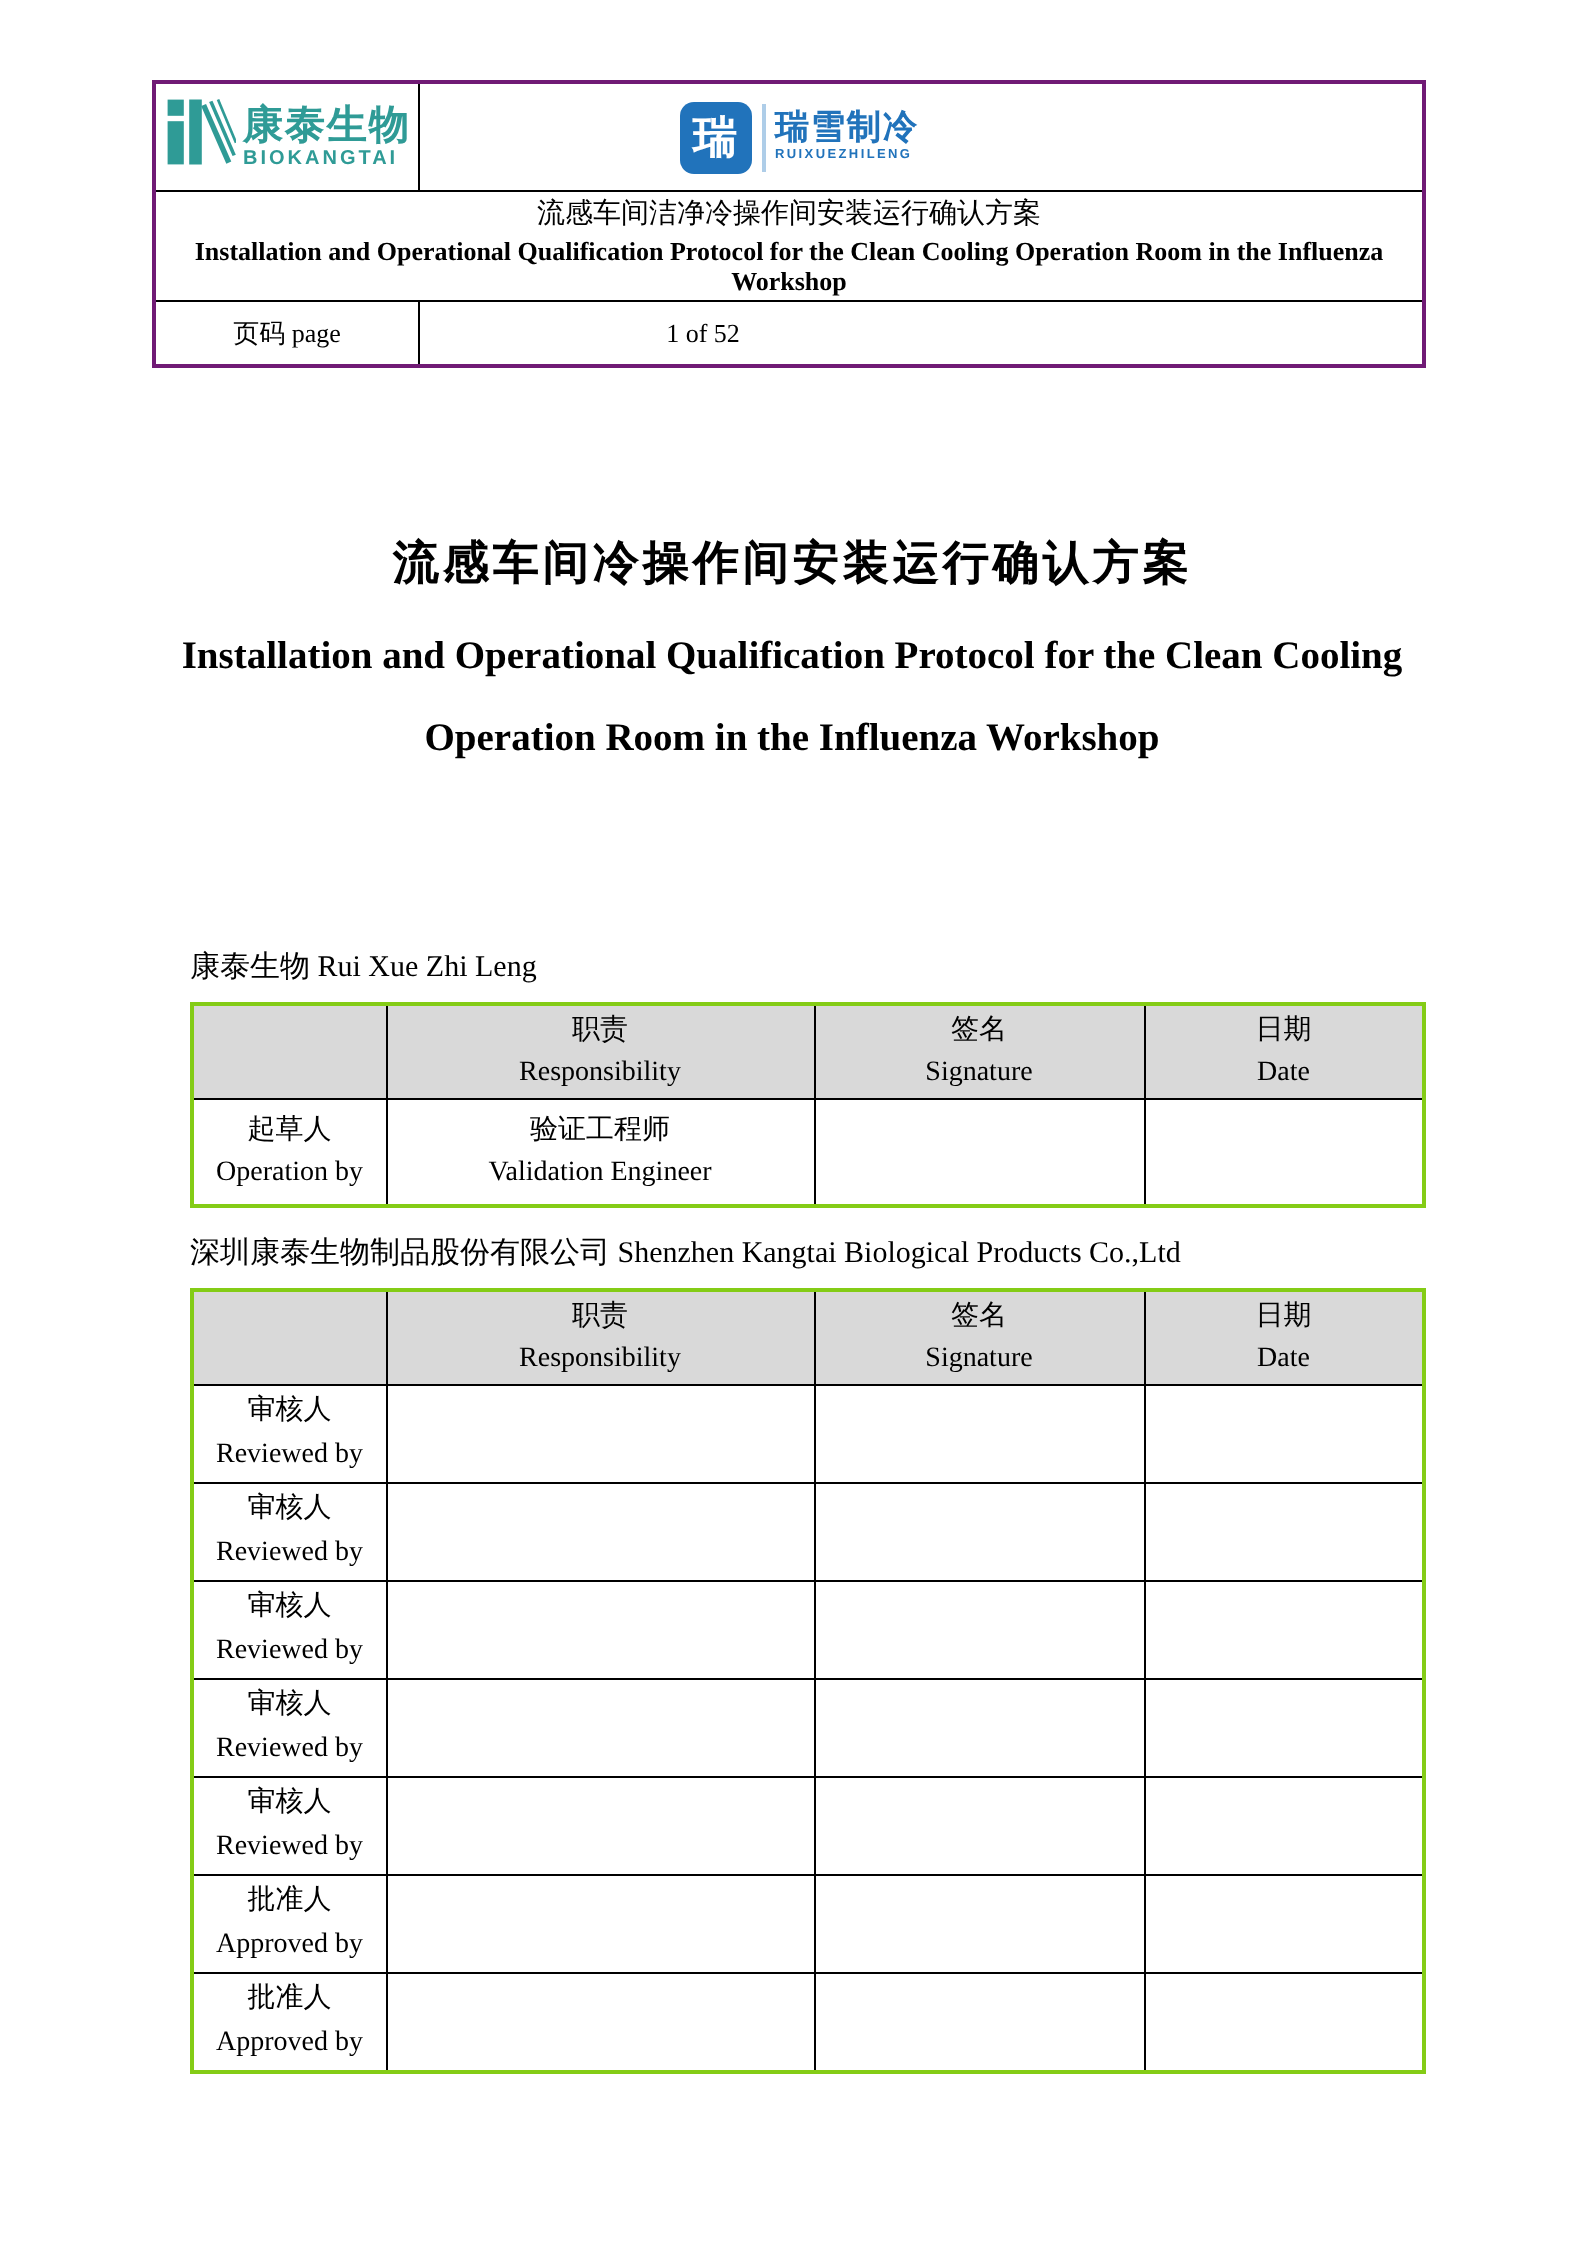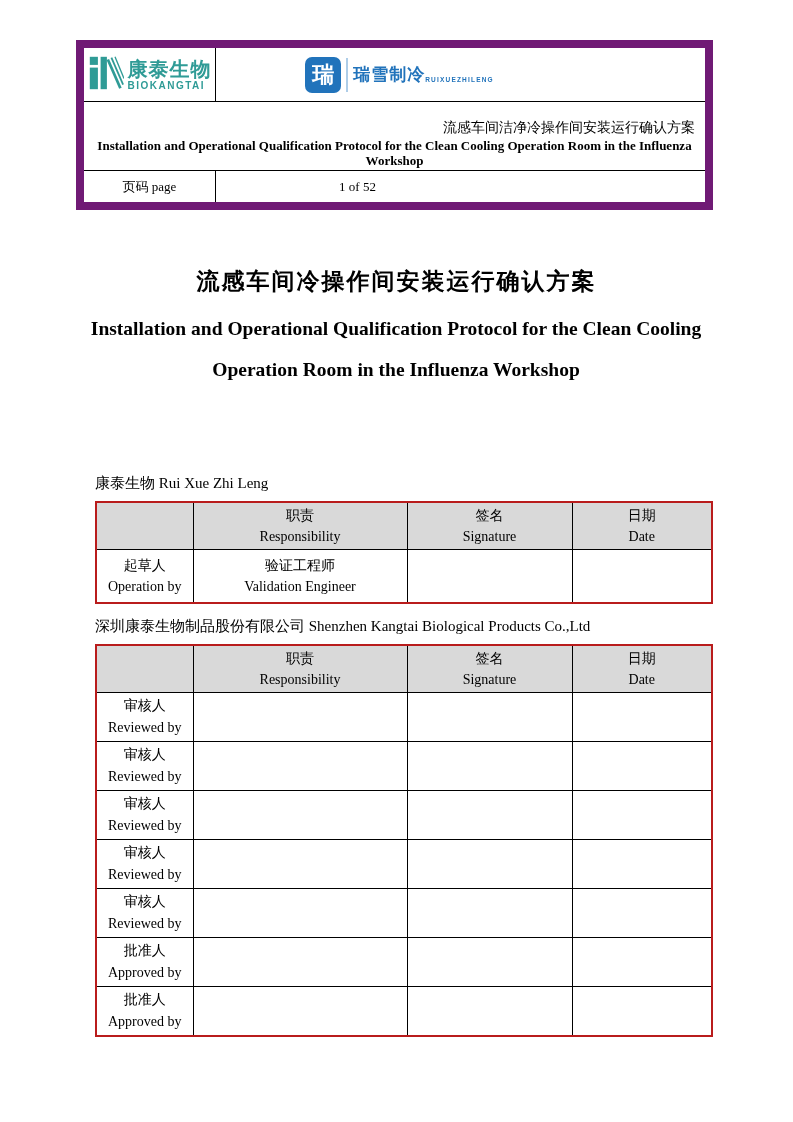--- a/index.html
+++ b/index.html
@@ -1,58 +1,58 @@
 <!DOCTYPE html>
 <html><head>
 <meta charset="utf-8">
 <style>
   html,body{margin:0;padding:0;background:#ffffff;}
   body{width:793px;height:1122px;font-family:"Liberation Serif","DejaVu Serif",serif;color:#000;}
   .page{position:relative;width:793px;height:1122px;background:#fff;overflow:hidden;}
 
   
-  .header-box{position:absolute;left:76px;top:40px;width:637px;border:8px solid #701a75;box-sizing:border-box;}
+  .header-box{position:absolute;left:76px;top:40px;width:637px;border:2px solid #701a75;box-sizing:border-box;}
   .hdr-row1{display:grid;grid-template-columns:132px 1fr 122px;height:53px;}
   .hdr-row1 > div{border-right:1px solid #000;display:flex;align-items:center;justify-content:center;}
   .hdr-row1 > div:last-child{border-right:none;}
   .hdr-row2{border-top:1px solid #000;min-height:51px;text-align:center;padding:2px 10px;box-sizing:border-box;}
   .hdr-row3{border-top:1px solid #000;display:grid;grid-template-columns:132px 283px 97px 1fr;height:31px;}
   .hdr-row3 > div{border-right:1px solid #000;display:flex;align-items:center;justify-content:center;font-size:13px;}
   .hdr-row3 > div:last-child{border-right:none;}
 
   .company-zh{font-size:15px;line-height:20px;}
   .company-en{font-size:14px;line-height:18px;}
-  .doc-title-zh{font-size:14px;line-height:18px;margin-top:15px;text-align:right;}
+  .doc-title-zh{font-size:14px;line-height:18px;margin-top:1px;}
   .doc-title-en{font-size:13px;font-weight:bold;line-height:15px;margin-top:1px;}
 
   
   .logo-kt{display:flex;align-items:center;gap:4px;}
   .logo-kt .kt-text{display:flex;flex-direction:column;align-items:flex-start;line-height:1;}
   .kt-zh{color:#2f9b96;font-weight:bold;font-size:20px;letter-spacing:1px;font-family:"Liberation Sans",sans-serif;}
   .kt-en{color:#2f9b96;font-weight:bold;font-size:10px;letter-spacing:1.5px;font-family:"Liberation Sans",sans-serif;margin-top:2px;}
 
   
   .logo-rx{display:flex;align-items:center;gap:5px;}
   .rx-icon{width:36px;height:36px;background:#2173bb;border-radius:7px;color:#fff;display:flex;align-items:center;justify-content:center;font-size:22px;font-weight:bold;flex:0 0 auto;}
   .rx-sep{width:2px;height:34px;background:#aecde8;flex:0 0 auto;}
-  .rx-text{display:flex;flex-direction:row;align-items:flex-end;line-height:1;}
+  .rx-text{display:flex;flex-direction:column;align-items:flex-start;line-height:1;}
   .rx-zh{color:#2173bb;font-weight:bold;font-size:17px;letter-spacing:1px;font-family:"Liberation Sans",sans-serif;}
   .rx-en{color:#2173bb;font-weight:bold;font-size:6.5px;letter-spacing:1.2px;font-family:"Liberation Sans",sans-serif;margin-top:3px;}
 
   
   .main-title-zh{position:absolute;left:0;top:266px;width:793px;text-align:center;font-size:23px;font-weight:bold;letter-spacing:2px;}
   .main-title-en{position:absolute;left:76px;top:308px;width:640px;text-align:center;font-size:19.5px;font-weight:bold;line-height:41px;}
 
   
   .caption{position:absolute;left:95px;font-size:15px;}
   .caption-1{top:474px;}
   .caption-2{top:617px;}
 
   
-  table.sig{border-collapse:collapse;position:absolute;left:95px;table-layout:fixed;width:616px;border:2px solid #b91c1c;padding-left:40px;}
+  table.sig{border-collapse:collapse;position:absolute;left:95px;table-layout:fixed;width:616px;border:2px solid #84cc16;padding-left:40px;}
   table.sig td{border:1px solid #000;text-align:center;vertical-align:middle;padding:2px 2px;font-size:14px;}
   table.sig td div{line-height:21px;}
   .sig-1{top:501px;}
   .sig-2{top:644px;}
   tr.head td{background:#d9d9d9;height:42px;}
   .sig-1 tr.body-row td{height:48px;}
   .sig-2 tr.body-row td{height:42px;}
   .sig-2 tr.body-row td div{line-height:22px;}
 </style>
 </head>

